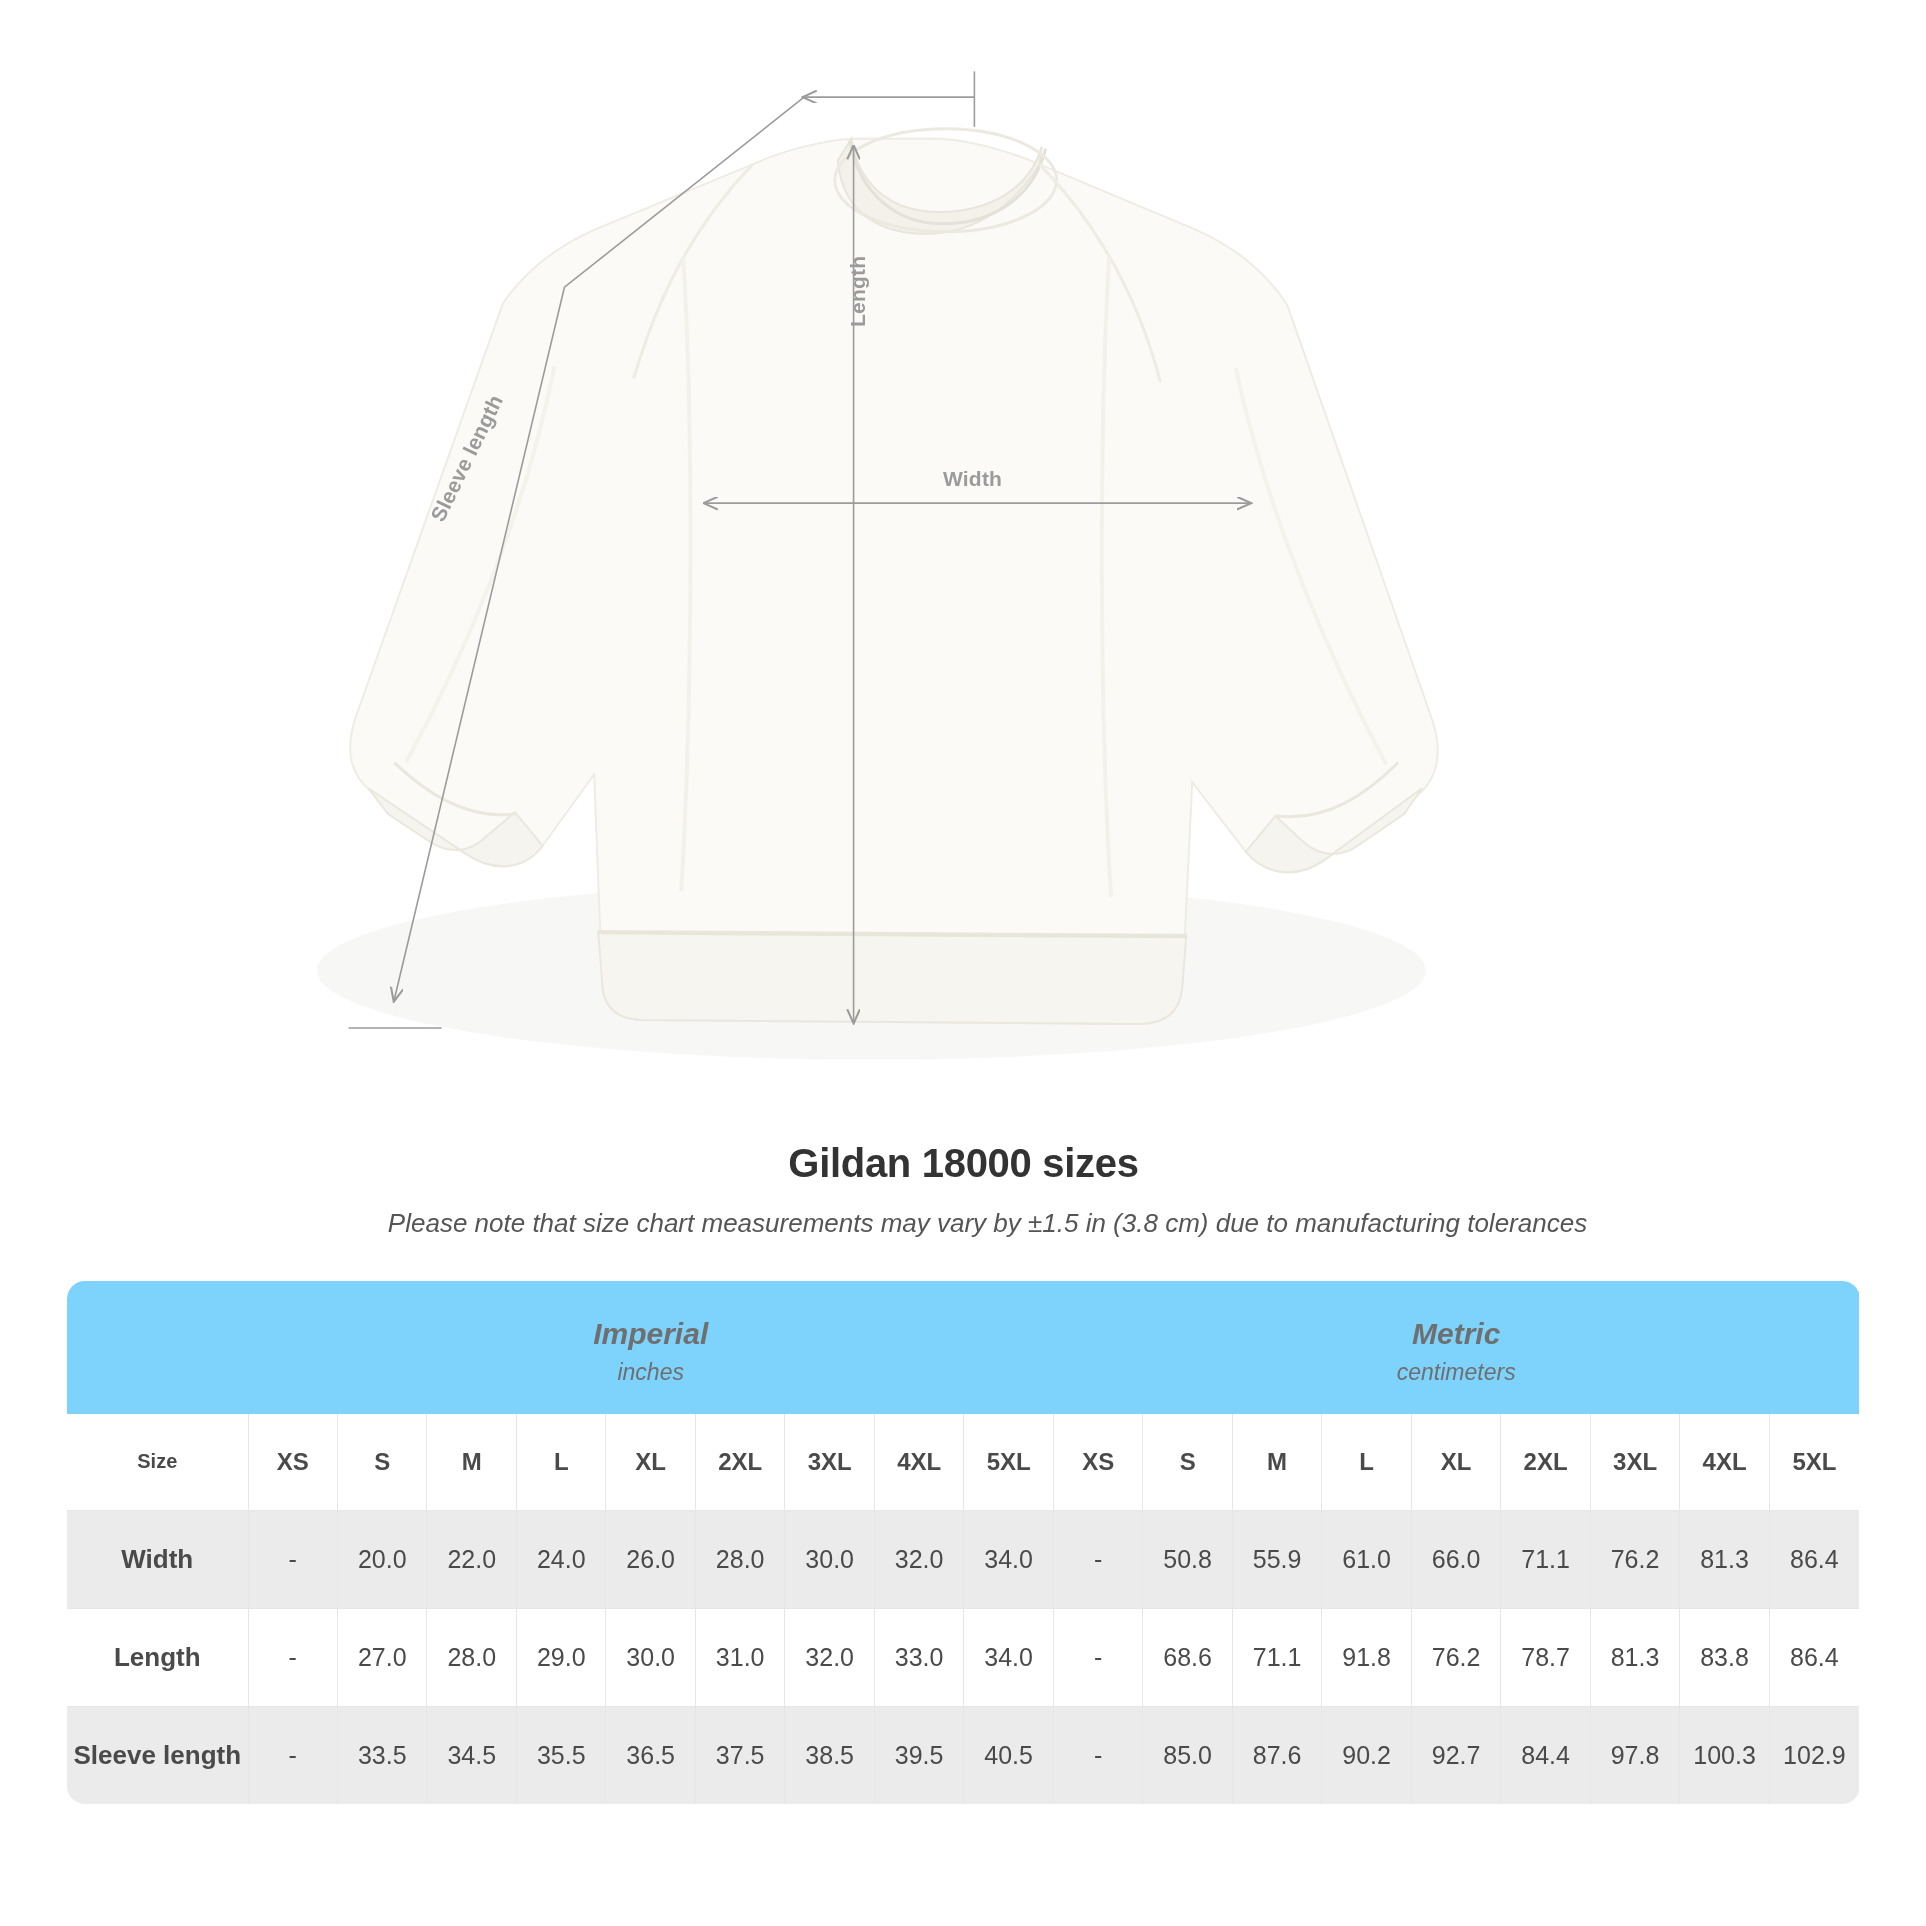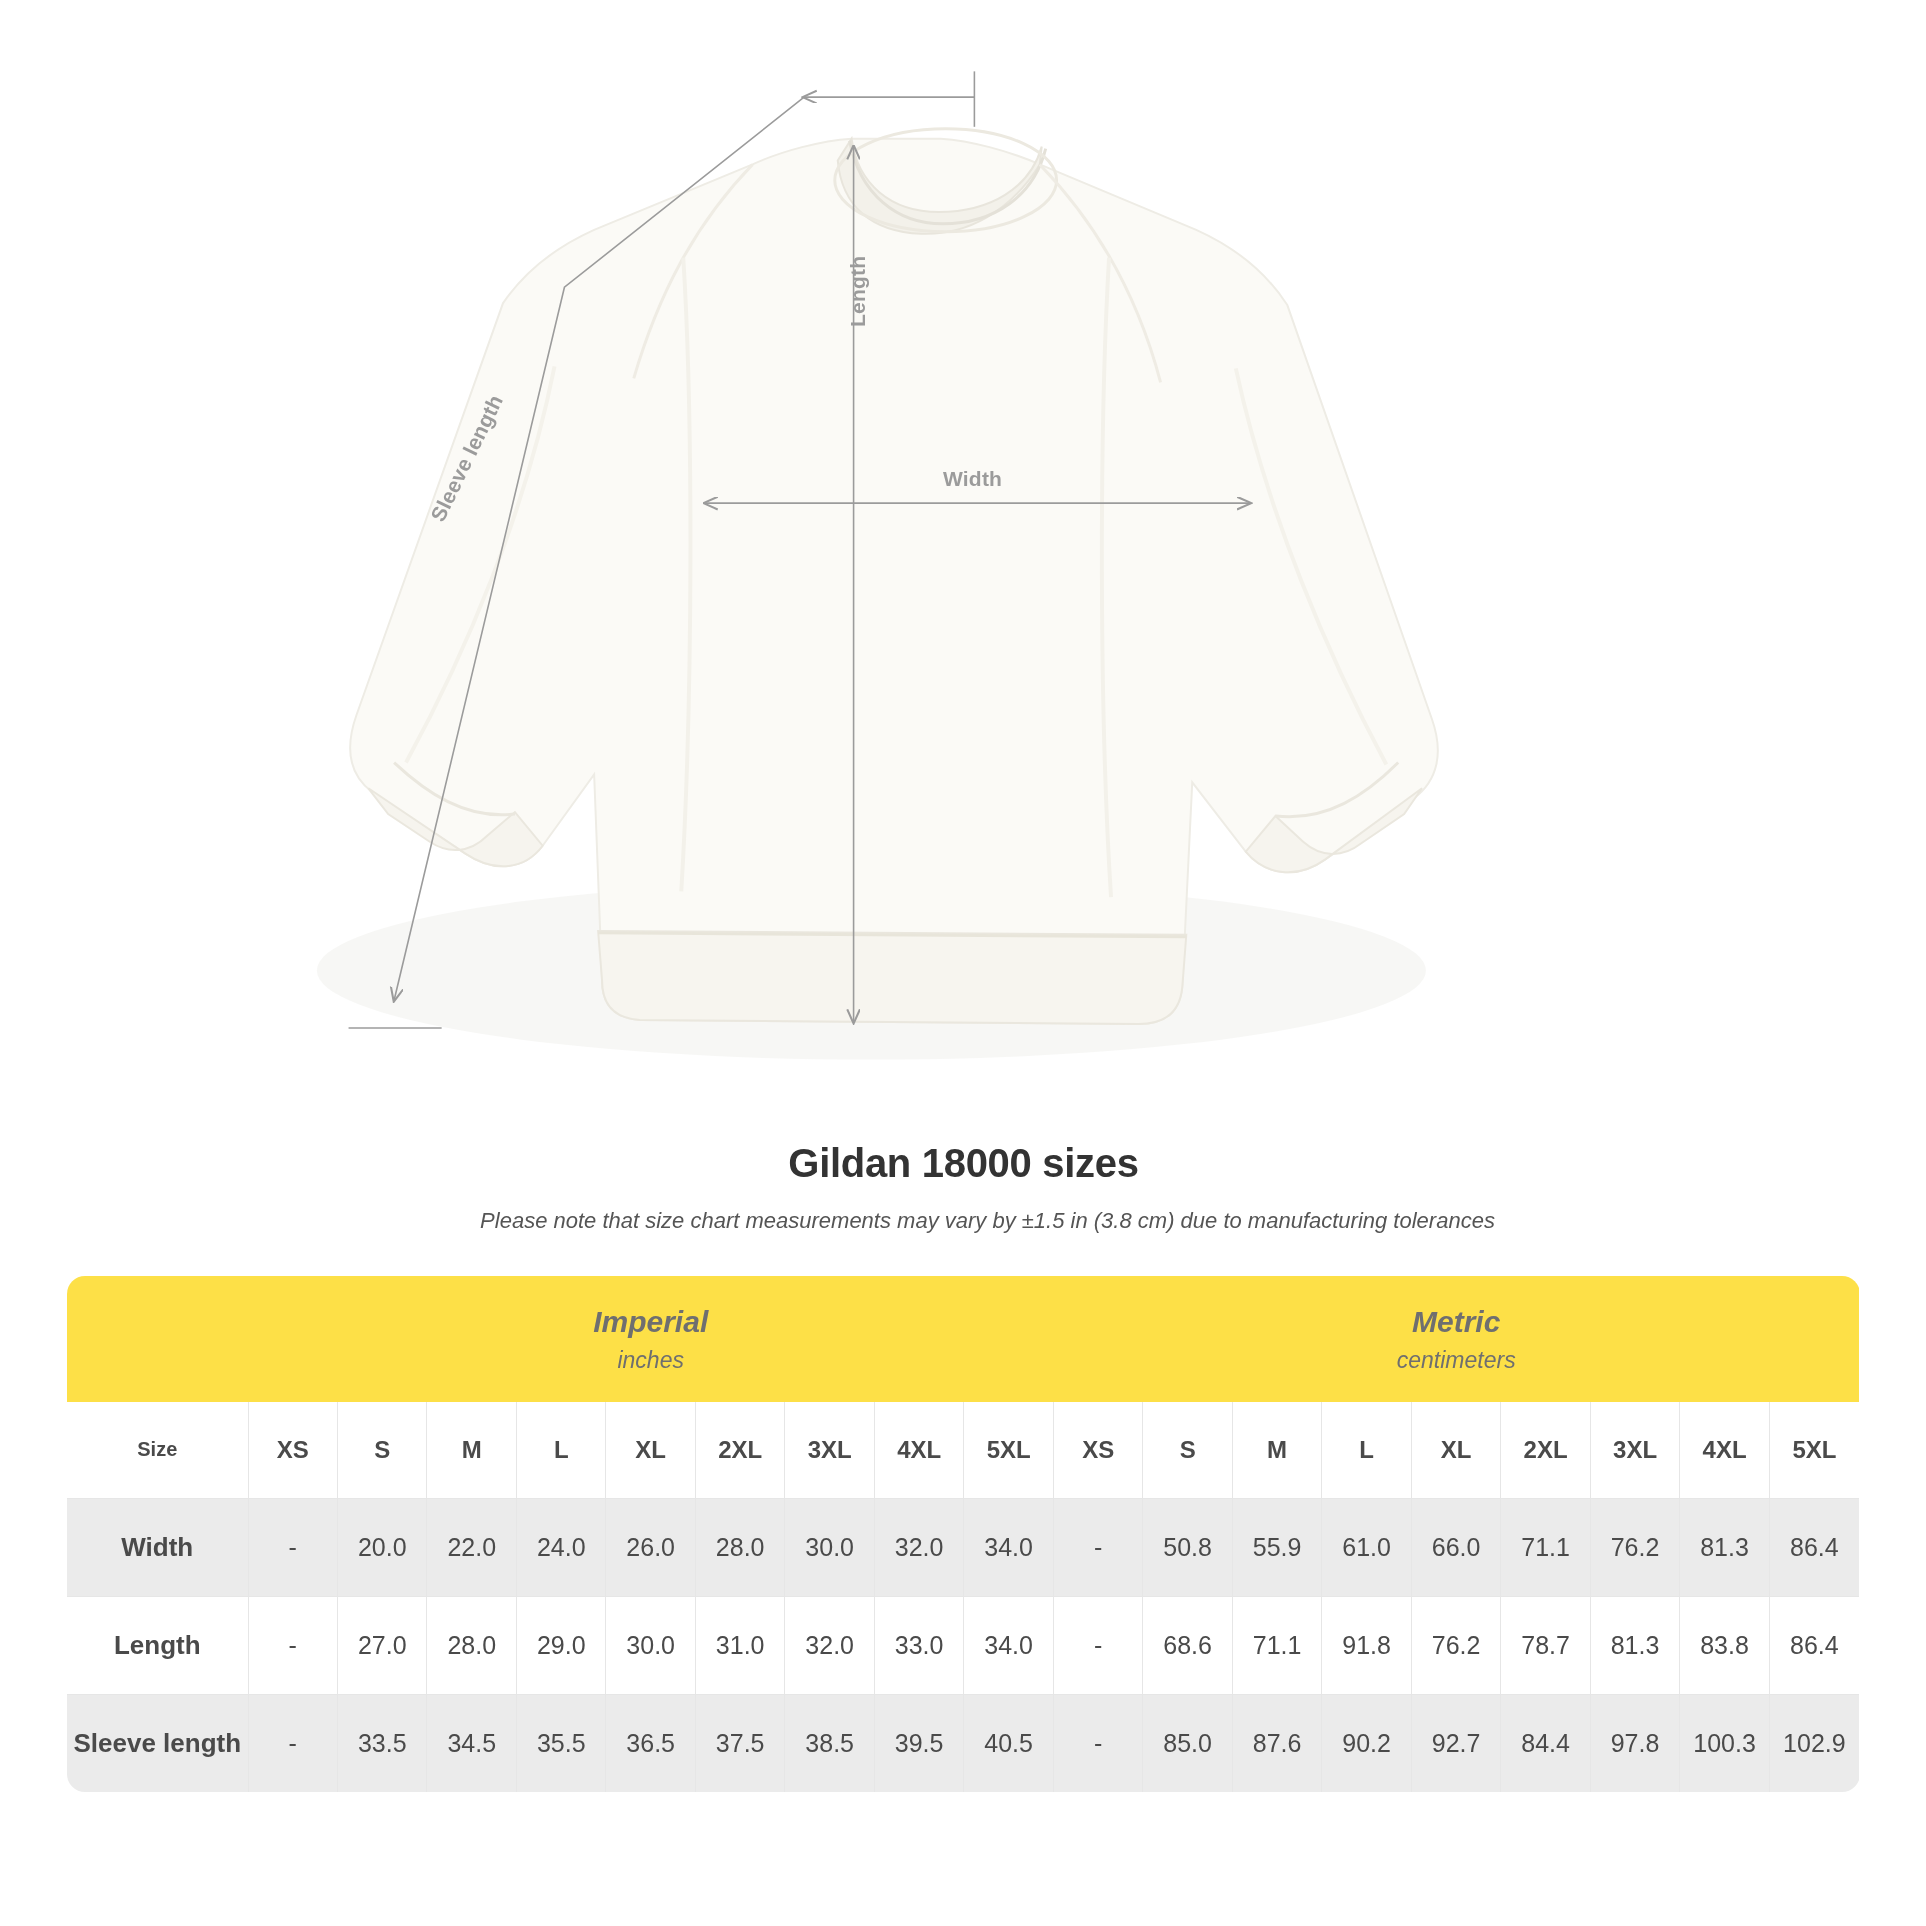--- a/index.html
+++ b/index.html
@@ -63,21 +63,21 @@
     margin-top: 10px;
   }
   .chart-title {
     font-size: 40px;
     font-weight: bold;
     color: #333333;
     margin: 12px;
     letter-spacing: -0.3px;
   }
   .chart-note {
-    font-size: 22px;
+    font-size: 26px;
     font-style: italic;
     color: #555555;
     margin-top: 22px;
     padding-left: 48px;
   }
 
   
   .table-wrap {
     margin: 42px 67px 0 67px;
     border-radius: 18px;
@@ -86,22 +86,22 @@
   table.size-table {
     border-collapse: collapse;
     width: 1792px;
     table-layout: fixed;
   }
   table.size-table td, table.size-table th {
     text-align: center;
     vertical-align: middle;
   }
   .unit-row td {
-    background: #fde047;
-    padding: 27px 0 28px 0;
+    background: #7dd3fc;
+    padding: 34px 0 28px 0;
   }
   .unit-sys {
     font-size: 30px;
     font-style: italic;
     font-weight: bold;
     color: #6f6f6f;
     line-height: 1.25;
   }
   .unit-sub {
     font-size: 23px;

